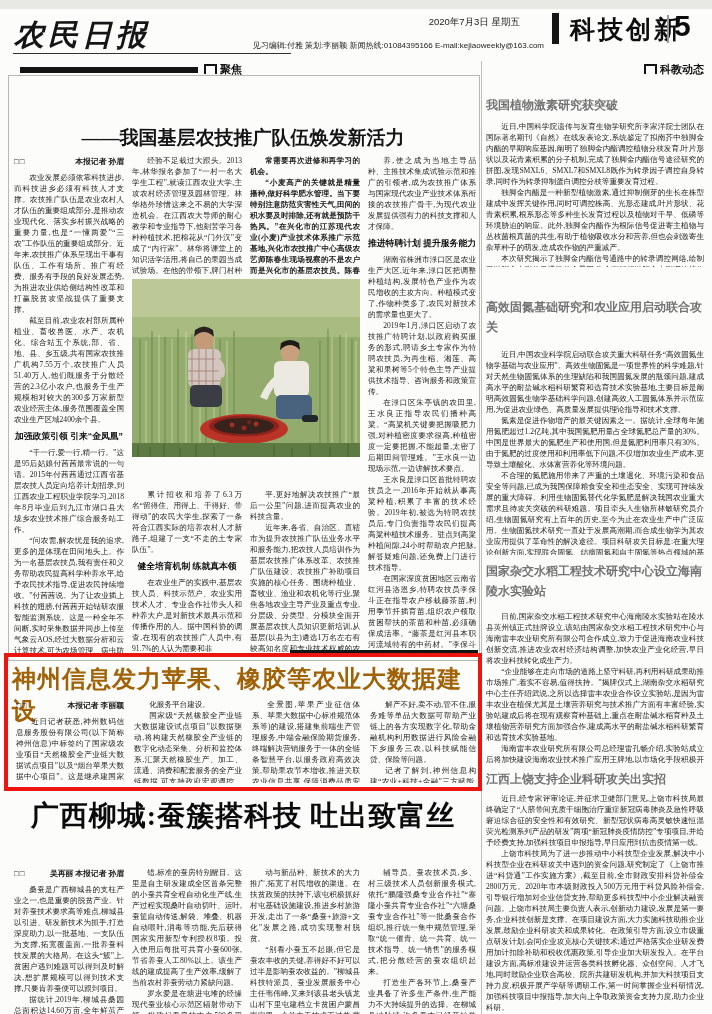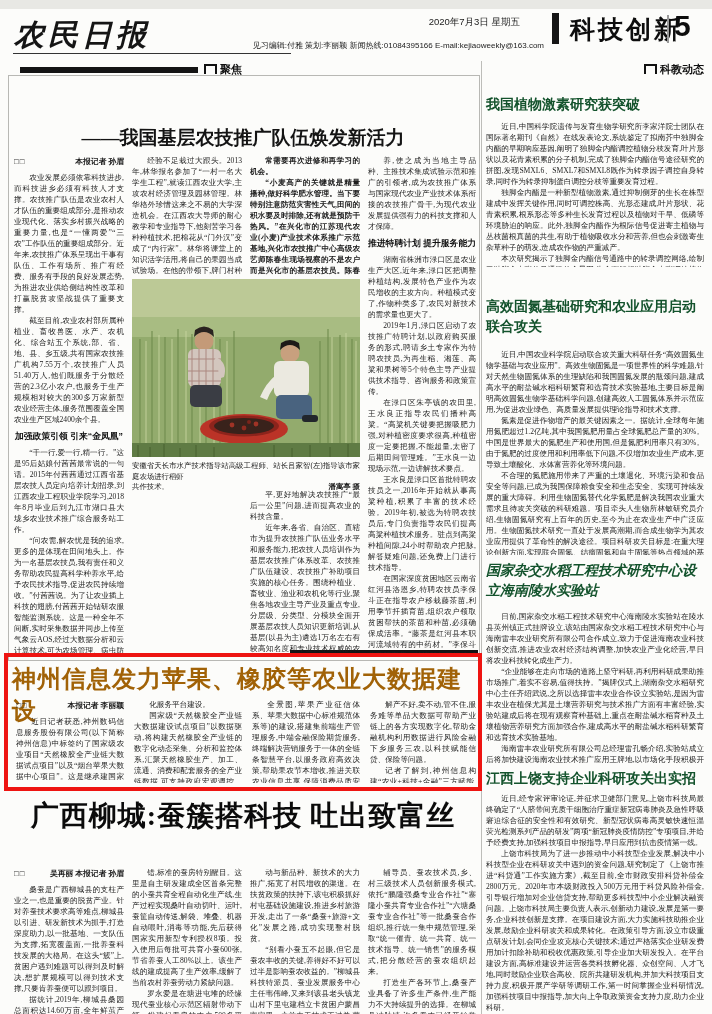--- a/index.html
+++ b/index.html
@@ -38,21 +38,21 @@
   .caption .credit-row{display:flex;justify-content:space-between;}
   .caption .credit{font-weight:bold;}
   
   .red-box{left:4px;top:644px;width:470px;height:130px;border:4px solid #ee1411;z-index:5;pointer-events:none;}
   .shenzhou-headline{left:12px;top:654px;width:462px;font-size:24px;font-weight:700;letter-spacing:1px;color:#a16207;}
   
   .liucheng-headline{left:12px;top:788px;width:462px;text-align:center;font-size:28px;font-weight:900;letter-spacing:1px;color:#0b0b0b;}
   
   .vline{left:481px;top:52px;width:1px;height:953px;background:#bdbdb9;}
   .sci-label{left:622px;top:53px;text-align:right;}
-  .sci-head{left:486px;width:218px;font-size:14px;font-weight:bold;line-height:20px;color:#14532d;}
+  .sci-head{left:486px;width:218px;font-size:12px;font-weight:bold;line-height:20px;color:#737373;}
   .sci-body{left:486px;width:218px;}
 </style>
 </head>
 <body>
 
 <div id="page">
 
   <div class="abs masthead">农民日报</div>
   <div class="abs head-rule"></div>
   <div class="abs date-line">2020年7月3日 星期五</div>
@@ -81,20 +81,29 @@
     <div class="subhead">加强政策引领 引来“金凤凰”</div>
     <div>
         <p>“干一行,爱一行,精一行。”这是95后姑娘付茜茜最常说的一句话。2015年付茜茜通过江西省基层农技人员定向培养计划招录,到江西农业工程职业学院学习,2018年8月毕业后到九江市湖口县大垅乡农业技术推广综合服务站工作。</p>
         <p>“问农需,解农忧是我的追求,更多的是体现在田间地头上。作为一名基层农技员,我有责任和义务帮助农民提高科学种养水平,给予农民技术指导,促进农民持续增收。”付茜茜说。为了让农业插上科技的翅膀,付茜茜开始钻研农服智能监测系统。这是一种全年不间断,实时采集数据并同步上传至气象云AOS,经过大数据分析和云计算技术,可为农场管理、病虫防草等农事提供安排依据,也可为气象预防、土害预警等专家预警提供参考的智慧农服系统。通过这个设备,农场管理员可直接在农服APP上查看相因情况,节省劳动力,同时让人工经验更加精准科学,“云科技”将成为农民科学种田的新工具。</p>
       </div>
   </div>
 
   <div class="abs col" style="left:132px;top:146px;width:110px;height:122px;">
     <div>
         <p>经验不足栽过大跟头。2013年,林华报名参加了“一村一名大学生工程”,就读江西农业大学,主攻农村经济管理及园林管理。林华格外珍惜这来之不易的大学深造机会。在江西农大导师的耐心教学和专业指导下,他刻苦学习各种种植技术,把棉花从“门外汉”变成了“内行家”。林华将课堂上的知识活学活用,将自己的果园当成试验场。在他的带领下,牌门村种植规模不断扩大,产量逐渐翻番。原本在乡村不起眼的柚子卖出了20元一斤的好价钱。</p>
+      </div>
+  </div>
+  <div class="abs col" style="left:132px;top:480px;width:110px;height:168px;">
+    <div>
+        <p>累计招收和培养了6.3万名“留得住、用得上、干得好、带得动”的农民大学生,探索了一条符合江西实际的培养农村人才新路子,组建了一支“不走的土专家队伍”。</p>
+      </div>
+    <div class="subhead">健全培育机制 练就真本领</div>
+    <div>
+        <p>在农业生产的实践中,基层农技人员、科技示范户、农业实用技术人才、专业合作社带头人和种养大户,是对新技术最具示范和传播作用的人。据中国科协的调查,在现有的农技推广人员中,有91.7%的人认为需要和非</p>
       </div>
   </div>
 
   <div class="abs col" style="left:250px;top:146px;width:110px;height:122px;font-weight:bold;">
     <div>
         <p>常需要再次进修和再学习的机会。</p>
         <p>“小麦高产的关键就是精量播种,做好科学肥水管理。当下要特别注意防范灾害性天气,田间的积水要及时排除,还有就是预防干热风。”在兴化市的江苏现代农业(小麦)产业技术体系推广示范基地,兴化市农技推广中心高级农艺师陈春生现场视察的不是农户而是兴化市的基层农技员。陈春生表示,基层农技推广人员既是农业新技术、新成果的传播者,也是农业生产的指导者,还是农产品质量安全的监督者,基层农技人员要不断“充电”,集中学习提升业务素质和综合技能水</p>
       </div>
   </div>
   <div class="abs col" style="left:250px;top:480px;width:110px;height:168px;">
@@ -158,27 +167,20 @@
           <circle cx="112" cy="149" r="2.4" fill="#8f2b20"></circle>
         <circle cx="124" cy="145" r="2.4" fill="#a03326"></circle>
           <circle cx="117" cy="143" r="2" fill="#7c241b"></circle>
       </g>
       <rect y="164" width="228" height="14" fill="#5f7b44"></rect>
       <g stroke="#48602f" stroke-width="1.2" opacity="0.8">
           <path d="M6 178v-12M18 178v-10M32 178v-13M48 178v-9M64 178v-12M82 178v-10M142 178v-12M160 178v-9M178 178v-12M198 178v-10M216 178v-13"></path>
         </g>
     </svg>
   </div>
-  <div class="abs caption">
-    <div>安徽省天长市水产技术指导站高级工程师、站长吕家智(左)指导该市家庭农场进行稻虾</div>
-    <div class="credit-row">
-      <span>共作技术。</span>
-      <span class="credit">潘寓亭 摄</span>
-    </div>
-  </div>
 
   <div class="abs shenzhou-headline">神州信息发力苹果、橡胶等农业大数据建设</div>
   <div class="abs col" style="left:16px;top:690px;width:108px;height:84px;">
     <div class="byline-row">
       <span class="squares">□□</span>
       <span class="name">本报记者 李丽颖</span>
     </div>
     <div>
         <p>近日记者获悉,神州数码信息服务股份有限公司(以下简称神州信息)中标签约了国家级农业项目“天然橡胶全产业链大数据试点项目”以及“烟台苹果大数据中心项目”。这是继承建国家级苹果大数据中心、茶叶全产业链大数据中心之后,神州信息再一次发力农业全产业链数字化建设,助推金融下乡、赋能农业高质量发展。</p>
       </div>
@@ -248,21 +250,21 @@
   <div class="abs sci-head" style="top:288px;">高效固氮基础研究和农业应用启动联合攻关</div>
   <div class="abs col sci-body" style="top:340px;height:206px;">
     <div>
         <p>近日,中国农业科学院启动联合攻关重大科研任务“高效固氮生物学基础与农业应用”。高效生物固氮是一项世界性的科学难题,针对天然生物固氮体系的生理缺陷和我国固氮发展的瓶颈问题,建成高水平的耐盐碱水稻科研繁育和选育技术实验基地,主要目标是阐明高效固氮生物学基础科学问题,创建高效人工固氮体系并示范应用,为促进农业绿色、高质量发展提供理论指导和技术支撑。</p>
         <p>氮素是促进作物增产的最关键因素之一。据统计,全球每年施用氮肥超过1.2亿吨,其中我国氮肥用量占全球氮肥总产量的30%。中国是世界最大的氮肥生产和使用国,但是氮肥利用率只有30%。由于氮肥的过度使用和利用率低下问题,不仅增加农业生产成本,更导致土壤酸化、水体富营养化等环境问题。</p>
         <p>不合理的氮肥施用带来了严重的土壤退化、环境污染和食品安全等问题,已成为我国保障粮食安全和生态安全、实现可持续发展的重大障碍。利用生物固氮替代化学氮肥是解决我国农业重大需求且待攻关突破的科研难题。项目牵头人生物所林敏研究员介绍,生物固氮研究有上百年的历史,至今为止在农业生产中广泛应用。生物固氮技术研究一直处于发展高潮期,而合成生物学为其农业应用提供了革命性的解决途径。项目科研攻关目标是:在重大理论创新方面,实现联合固氮、结瘤固氮和自主固氮等热点领域的基础理论突破;在关键技术方面,加强上中下游联合攻关和技术集成创新,突破高效固氮-高密度发酵、固氮菌微胶囊、种子包衣等技术瓶颈;在生产应用示范方面,研制新一代生物固氮产品,开展田间示范应用,为农业微生物产业和绿色农业发展提供重要技术支撑。</p>
       </div>
 
   </div>
 
-  <div class="abs sci-head" style="top:552px;font-style:italic;">国家杂交水稻工程技术研究中心设立海南陵水实验站</div>
+  <div class="abs sci-head" style="top:552px;">国家杂交水稻工程技术研究中心设立海南陵水实验站</div>
   <div class="abs col sci-body" style="top:602px;height:152px;">
     <div>
         <p>日前,国家杂交水稻工程技术研究中心海南陵水实验站在陵水县英州镇正式挂牌设立,该站由国家杂交水稻工程技术研究中心与海南雷丰农业研究所有限公司合作成立,致力于促进海南农业科技创新交流,推进农业农村经济结构调整,加快农业产业化经营,早日将农业科技转化成生产力。</p>
         <p>“企业能够在走向市场的道路上坚守科研,再利用科研成果助推市场推广,着实不容易,值得扶持。”揭牌仪式上,湖南杂交水稻研究中心主任齐绍武说,之所以选择雷丰农业合作设立实验站,是因为雷丰农业在植保尤其是土壤营养研究与技术推广方面有丰富经验,实验站建成后将在现有观察育种基础上,重点在耐盐碱水稻育种及土壤植物营养研究方面加强合作,建成高水平的耐盐碱水稻科研繁育和选育技术实验基地。</p>
         <p>海南雷丰农业研究所有限公司总经理雷孔畅介绍,实验站成立后将加快建设海南农业技术推广应用王牌地,以市场化手段积极开展海南优质稻米和海水稻开发与应用研究,制定优质稻米和海水稻生产技术标准,强化技术开发、生产管理,提升继续发展课题攻关,积极探索“公司+农户+市场”的产业发展模式,助推产业扶贫。目前,聚焦海南热带特色农业,开展以土壤改良为目的的技术创新和集成研究,形成有自主知识产权的理论、方法和技术体系,在全省进行技术示范及推广应用。</p>
       </div>
 
   </div>
 
   <div class="abs sci-head" style="top:760px;">江西上饶支持企业科研攻关出实招</div>

